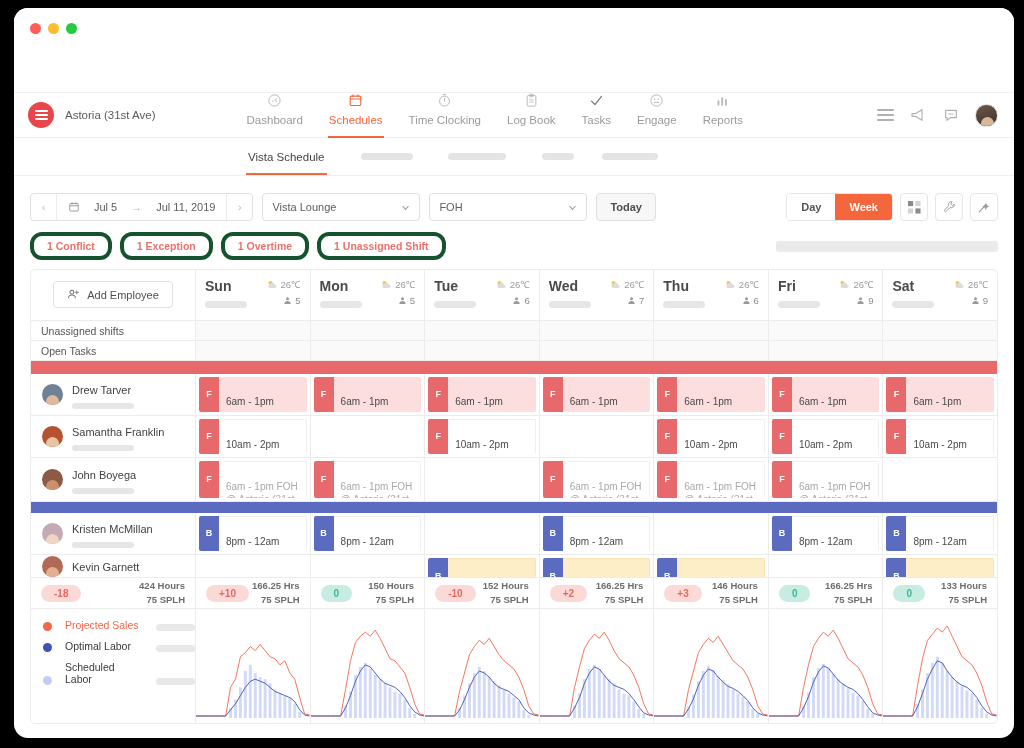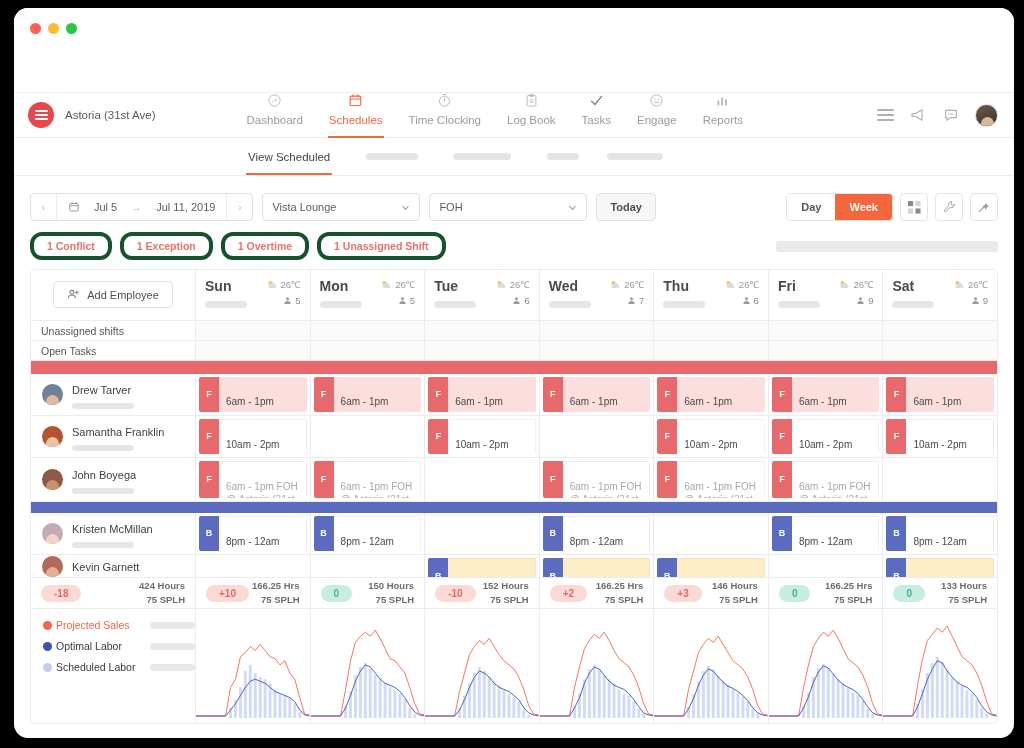--- a/index.html
+++ b/index.html
@@ -199,21 +199,21 @@
     border-radius: 10px; padding: 3px 13px; font-size: 10px; font-weight: bold;
   }
   .pill.neg { background: #fbd9d6; color: #e06a62; }
   .pill.pos { background: #fbd9d6; color: #e06a62; }
   .pill.zero { background: #c7ece1; color: #3fb699; }
   .sumtxt { text-align: right; font-size: 9.5px; color: #6d6d6d; line-height: 1.5; font-weight: bold; }
 
   
   .chartrow { flex: 1; display: flex; }
   .legend { padding: 10px 0 0 12px; }
-  .lg { display: flex; align-items: center; gap: 4px; margin-bottom: 9px; }
+  .lg { display: flex; align-items: flex-end; gap: 13px; margin-bottom: 9px; }
   .lgdot { width: 9px; height: 9px; border-radius: 50%; flex: none; }
   .lgtxt { font-size: 10.5px; width: 104px; }
   .lgskel { width: 52px; height: 7px; border-radius: 4px; background: #e8e8e8; }
   .chartcell { position: relative; }
   .chartcell svg { display: block; width: 100%; height: 100%; }
 </style>
 </head>
 <body>
 
 <div class="browser-frame">
@@ -309,21 +309,21 @@
         <path d="M4 5 H20 V16 H11 L6 20 V16 H4 Z" fill="none" stroke="#b0b0b0" stroke-width="1.7" stroke-linejoin="round"></path>
         <path d="M8.5 10.5 H15" stroke="#b0b0b0" stroke-width="1.4" stroke-linecap="round"></path>
       </svg>
       <span class="avatar-top"></span>
 
     </div>
   </div>
 
   <div class="subnav">
     <div class="subnav-item active">
-      <span>View Scheduled</span>
+      <span>Vista Schedule</span>
     </div>
     <div class="skel" style="width:52px;margin-left:24px;"></div>
     <div class="skel" style="width:58px;margin-left:35px;"></div>
     <div class="skel" style="width:32px;margin-left:36px;"></div>
     <div class="skel" style="width:56px;margin-left:28px;"></div>
   </div>
 
   <div class="toolbar">
     <div class="ctl daterange">
       <div class="arrow">‹</div>

